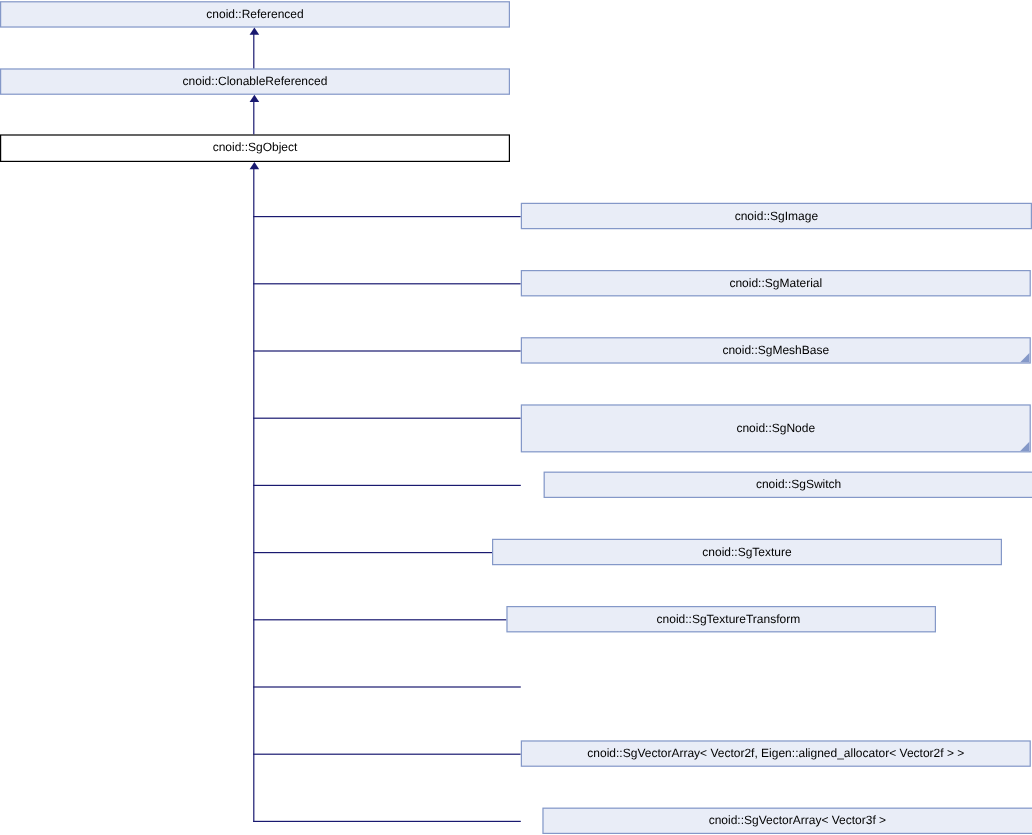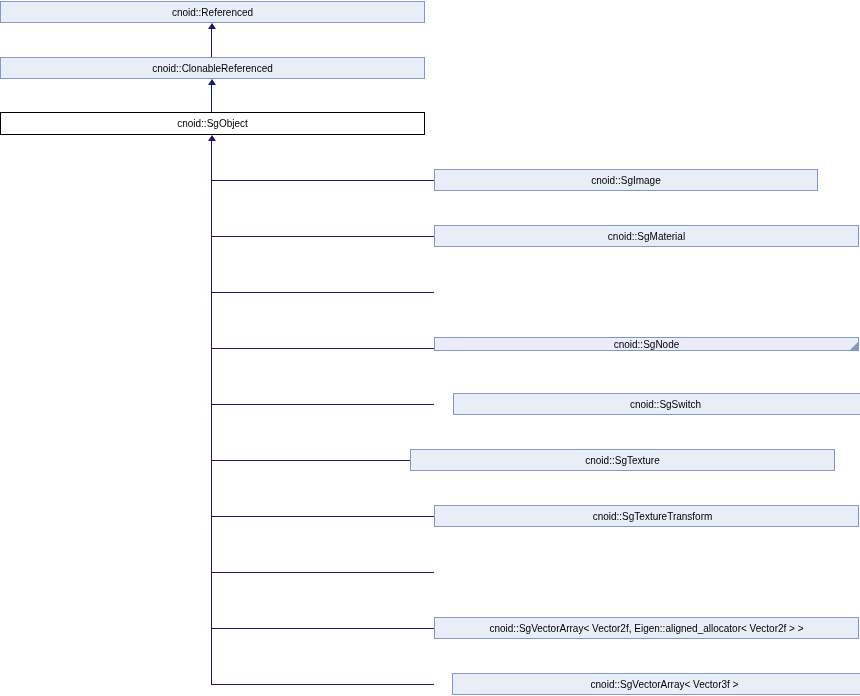--- a/index.html
+++ b/index.html
@@ -69,43 +69,47 @@
     <div class="node" style="left: 0px; top: 57px; width: 425px; height: 22px;">
       <span>cnoid::ClonableReferenced</span>
     </div>
     <div class="arrowhead" style="left: 208px; top: 23px;"></div>
     <div class="vline" style="left: 211px; top: 28px; width: 1px; height: 29px;"></div>
     <div class="arrowhead" style="left: 208px; top: 79px;"></div>
     <div class="vline" style="left: 211px; top: 84px; width: 1px; height: 28px;"></div>
     <div class="arrowhead" style="left: 208px; top: 135px;"></div>
     <div class="vline" style="left: 211px; top: 140px; width: 1px; height: 545px;"></div>
     <div class="hline" style="left: 211px; top: 180px; width: 223px; height: 1px;"></div>
-    <div class="node" style="left: 434px; top: 169px; width: 384px; height: 22px;">
+    <div class="node" style="left: 434px; top: 169px; width: 426px; height: 22px;">
       <span>cnoid::SgImage</span>
     </div>
     <div class="hline" style="left: 211px; top: 236px; width: 223px; height: 1px;"></div>
     <div class="node" style="left: 434px; top: 225px; width: 425px; height: 22px; align-items: center;">
       <span>cnoid::SgMaterial</span>
     </div>
     <div class="hline" style="left: 211px; top: 292px; width: 223px; height: 1px;"></div>
+    <div class="node" style="left: 434px; top: 281px; width: 425px; height: 22px;">
+      <span>cnoid::SgMeshBase</span>
+      <div class="fold"></div>
+    </div>
     <div class="hline" style="left: 211px; top: 348px; width: 223px; height: 1px;"></div>
-    <div class="node" style="left: 434px; top: 337px; width: 425px; height: 14px;">
+    <div class="node" style="left: 434px; top: 337px; width: 425px; height: 40px;">
       <span>cnoid::SgNode</span>
       <div class="fold"></div>
     </div>
     <div class="hline" style="left: 211px; top: 404px; width: 223px; height: 1px;"></div>
     <div class="node" style="left: 453px; top: 393px; width: 425px; height: 22px;">
       <span>cnoid::SgSwitch</span>
     </div>
     <div class="hline" style="left: 211px; top: 460px; width: 223px; height: 1px;"></div>
     <div class="node" style="left: 410px; top: 449px; width: 425px; height: 22px;">
       <span>cnoid::SgTexture</span>
     </div>
     <div class="hline" style="left: 211px; top: 516px; width: 223px; height: 1px;"></div>
-    <div class="node" style="left: 434px; top: 505px; width: 425px; height: 22px; padding-left: 12px;">
+    <div class="node" style="left: 422px; top: 505px; width: 358px; height: 22px; padding-left: 12px;">
       <span>cnoid::SgTextureTransform</span>
     </div>
     <div class="hline" style="left: 211px; top: 572px; width: 223px; height: 1px;"></div>
     <div class="hline" style="left: 211px; top: 628px; width: 223px; height: 1px;"></div>
     <div class="node" style="left: 434px; top: 617px; width: 425px; height: 22px;">
       <span>cnoid::SgVectorArray&lt; Vector2f, Eigen::aligned_allocator&lt; Vector2f &gt; &gt;</span>
     </div>
     <div class="hline" style="left: 211px; top: 684px; width: 223px; height: 1px;"></div>
     <div class="node" style="left: 452px; top: 673px; width: 425px; height: 22px; text-align: center;">
       <span>cnoid::SgVectorArray&lt; Vector3f &gt;</span>

